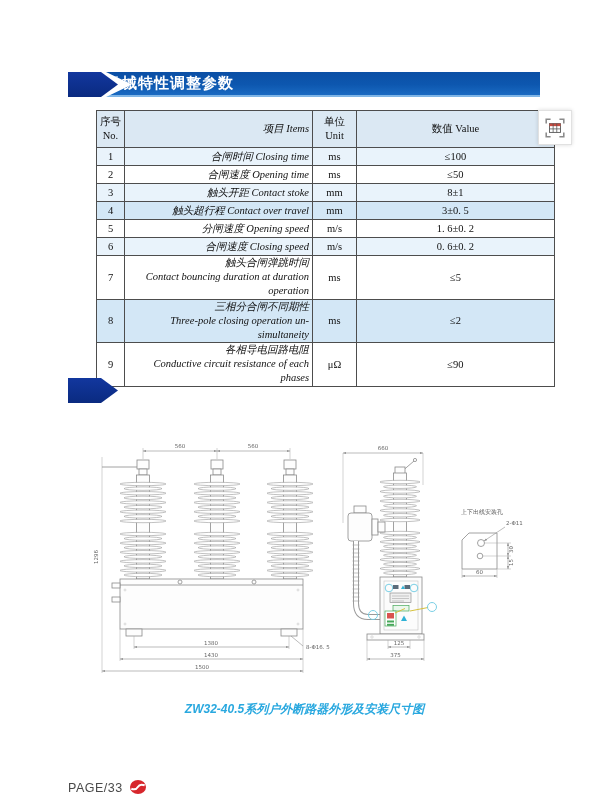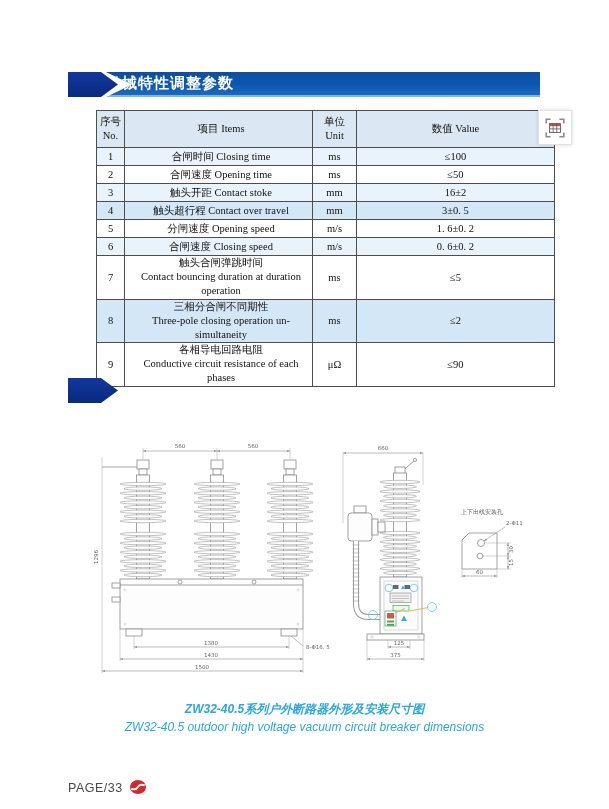--- a/index.html
+++ b/index.html
@@ -18,21 +18,21 @@
   .banner .zh{color:#fff;font-weight:bold;font-size:15px;letter-spacing:1px;white-space:nowrap;text-align:right;}
   .b1 .en{color:#dcebf9;font-size:7.5px;line-height:1.3;margin-left:10px;width:240px;}
   .b2 .en{color:#dcebf9;font-size:9px;margin-left:10px;white-space:nowrap;}
   #banner-mech{left:68px;top:72px;width:472px;}
   #banner-dim{left:68px;top:378px;width:250px;}
 
   
   .spec-table{position:absolute;left:96px;top:110px;width:458px;border-collapse:collapse;
     table-layout:fixed;font-family:"Liberation Serif",serif;font-size:10.5px;color:#101010;}
   .spec-table th,.spec-table td{border:1px solid #4d4d4d;padding:0 3px;text-align:center;vertical-align:middle;font-weight:normal;}
-  .spec-table .items{text-align:center;padding-left:8px;}
+  .spec-table .items{text-align:right;padding-left:8px;font-style:italic;}
   .hrow th{height:36px;background:#dbe8f3;}
   .r17 td{height:17px;}
   .r30 td{height:30px;}
   .sA td{background:#e9f3fb;}
   .sB td{background:#d3e7f6;}
   .two div{line-height:1.35;}
 
   
   .scan-btn{position:absolute;left:538px;top:110px;width:32px;height:33px;background:#fff;
     border:1px solid #e1e1e1;box-shadow:0 0 4px rgba(0,0,0,.15);
@@ -96,21 +96,21 @@
   <tr class="r17">
     <td>2</td>
     <td class="items">合闸速度 Opening time</td>
     <td>ms</td>
     <td>≤50</td>
   </tr>
   <tr class="r17 sA">
     <td>3</td>
     <td class="items">触头开距 Contact stoke</td>
     <td>mm</td>
-    <td>16±2</td>
+    <td>8±1</td>
   </tr>
   <tr class="r17 sB">
     <td>4</td>
     <td class="items">触头超行程 Contact over travel</td>
     <td>mm</td>
     <td>3±0. 5</td>
   </tr>
   <tr class="r17">
     <td>5</td>
     <td class="items">分闸速度 Opening speed</td>
@@ -412,21 +412,20 @@
     <line class="ext" x1="378" y1="142" x2="378" y2="151"></line>
     <line class="ext" x1="413" y1="142" x2="413" y2="151"></line>
     <line class="dim" x1="378" y1="149" x2="413" y2="149" marker-start="url(#ar)" marker-end="url(#ar)"></line>
     <text class="dt" x="395.5" y="147" text-anchor="middle">60</text>
   </g>
 </svg>
 </div>
 
 <div class="caption">
   <div class="zh">ZW32-40.5系列户外断路器外形及安装尺寸图</div>
-  <div class="en">ZW32-40.5 outdoor high voltage vacuum circuit breaker dimensions</div>
 </div>
 
 <div class="footer">
   <span class="page-label">PAGE/33</span>
   <svg width="18" height="16" viewBox="0 0 20 18">
     <ellipse cx="10" cy="9" rx="9" ry="8" fill="#d7262c"></ellipse>
     <path d="M2.5,11 Q7.5,13 9.8,9 Q12,5 17.5,7" stroke="#ffffff" stroke-width="2.2" fill="none"></path>
   </svg>
 </div>
 

